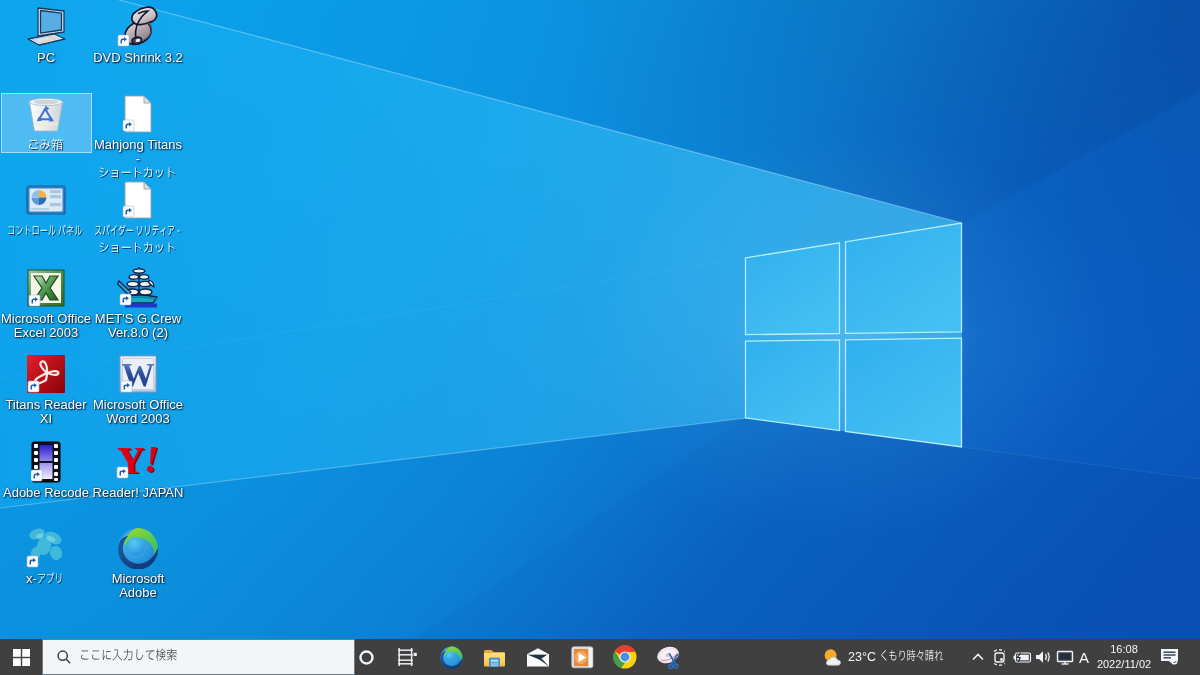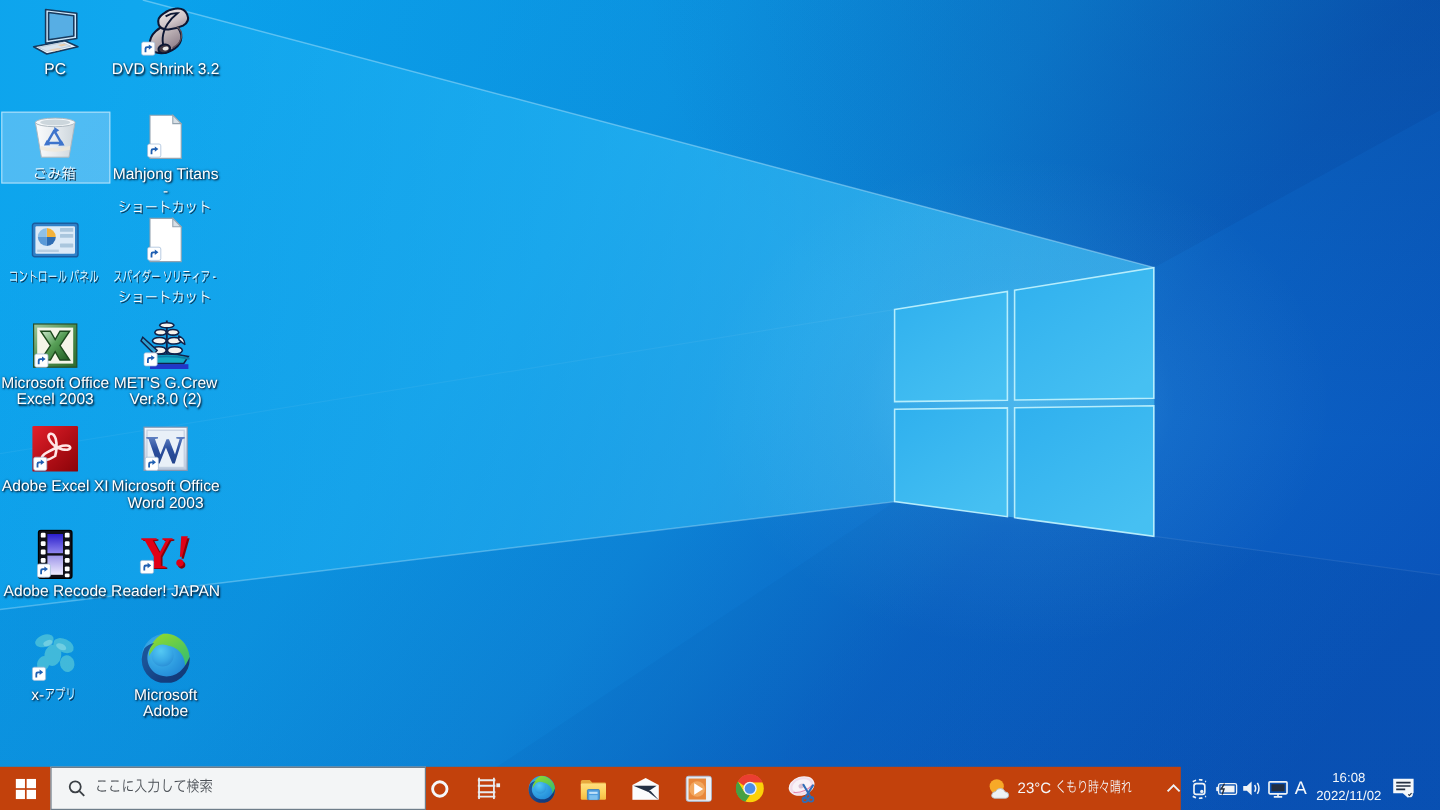--- a/index.html
+++ b/index.html
@@ -4,21 +4,21 @@
 html,body{margin:0;padding:0;width:1200px;height:675px;overflow:hidden;}
 body{font-family:"Liberation Sans",sans-serif;position:relative;background:#1473cd;}
 #wall{position:absolute;left:0;top:0;}
 .cell{position:absolute;width:92px;text-align:center;}
 .cell .ic{height:42px;display:flex;align-items:center;justify-content:center;}
 .lbl{margin-top:3px;font-size:13px;line-height:14px;color:#fff;
  text-shadow:1px 1px 1.5px rgba(5,20,40,.95), 0 0 2px rgba(5,20,40,.6);}
 .lbl .jp{margin-top:0;}
 .sel{position:absolute;left:1px;top:93px;width:89px;height:58px;
  background:rgba(200,230,255,.35);border:1px solid rgba(225,245,255,.6);}
-#bar{position:absolute;left:0;top:639px;width:984px;height:36px;background:#c2410c;}
+#bar{position:absolute;left:0;top:639px;width:1200px;height:36px;background:#404040;}
 .tbi{position:absolute;top:0;height:36px;display:flex;align-items:center;justify-content:center;}
 </style></head><body>
 
 <svg id="wall" width="1200" height="675" viewBox="0 0 1200 675">
 <defs>
 <linearGradient id="base" x1="0" y1="0.28" x2="1" y2="0.72">
  <stop offset="0" stop-color="#0aa2ec"></stop>
  <stop offset="0.33" stop-color="#0c98e5"></stop>
  <stop offset="0.52" stop-color="#0d88db"></stop>
  <stop offset="0.72" stop-color="#0b66c8"></stop>
@@ -274,21 +274,21 @@
 <rect x="1" y="1" width="38" height="38" rx="1" fill="url(#adg)"></rect>
 <g fill="none" stroke="#ffe6e6" stroke-width="2.2" stroke-linecap="round">
 <path d="M20 26 Q12 31 9.5 28.5 Q7.5 26 14 22.5 Q20 19 26 17.5 Q32 16.5 32.5 19 Q32.5 21.5 26 20.5 Q19 19 15.5 13 Q13 8.5 16 7.5 Q19 7 20.5 12 Q22 18 20 26 Z"></path>
 </g>
 <g transform="translate(2,27)">
           <rect x="0" y="0" width="11" height="11" rx="1.5" fill="#fff" stroke="#9db8d6" stroke-width="0.6"></rect>
           <path d="M2.5 8.5 L2.5 5.5 Q2.5 3.5 4.5 3.5 L6 3.5 L6 2 L9 4.2 L6 6.5 L6 5 L5 5 Q4 5 4 6 L4 8.5 Z" fill="#1f5fb2"></path>
         </g>
 </svg>
     </div>
-    <div class="lbl">Adobe Excel XI</div>
+    <div class="lbl">Titans Reader XI</div>
   </div>
 <div class="cell" style="left:92px;top:353px">
     <div class="ic">
       <svg width="38" height="38" viewBox="0 0 38 38">
 <defs>
           <linearGradient id="wdg" x1="0" y1="0" x2="0" y2="1">
 <stop offset="0" stop-color="#f2f6fb"></stop>
             <stop offset="1" stop-color="#b9c8dd"></stop>
           </linearGradient>
 <linearGradient id="wdw" x1="0" y1="0" x2="0" y2="1">

